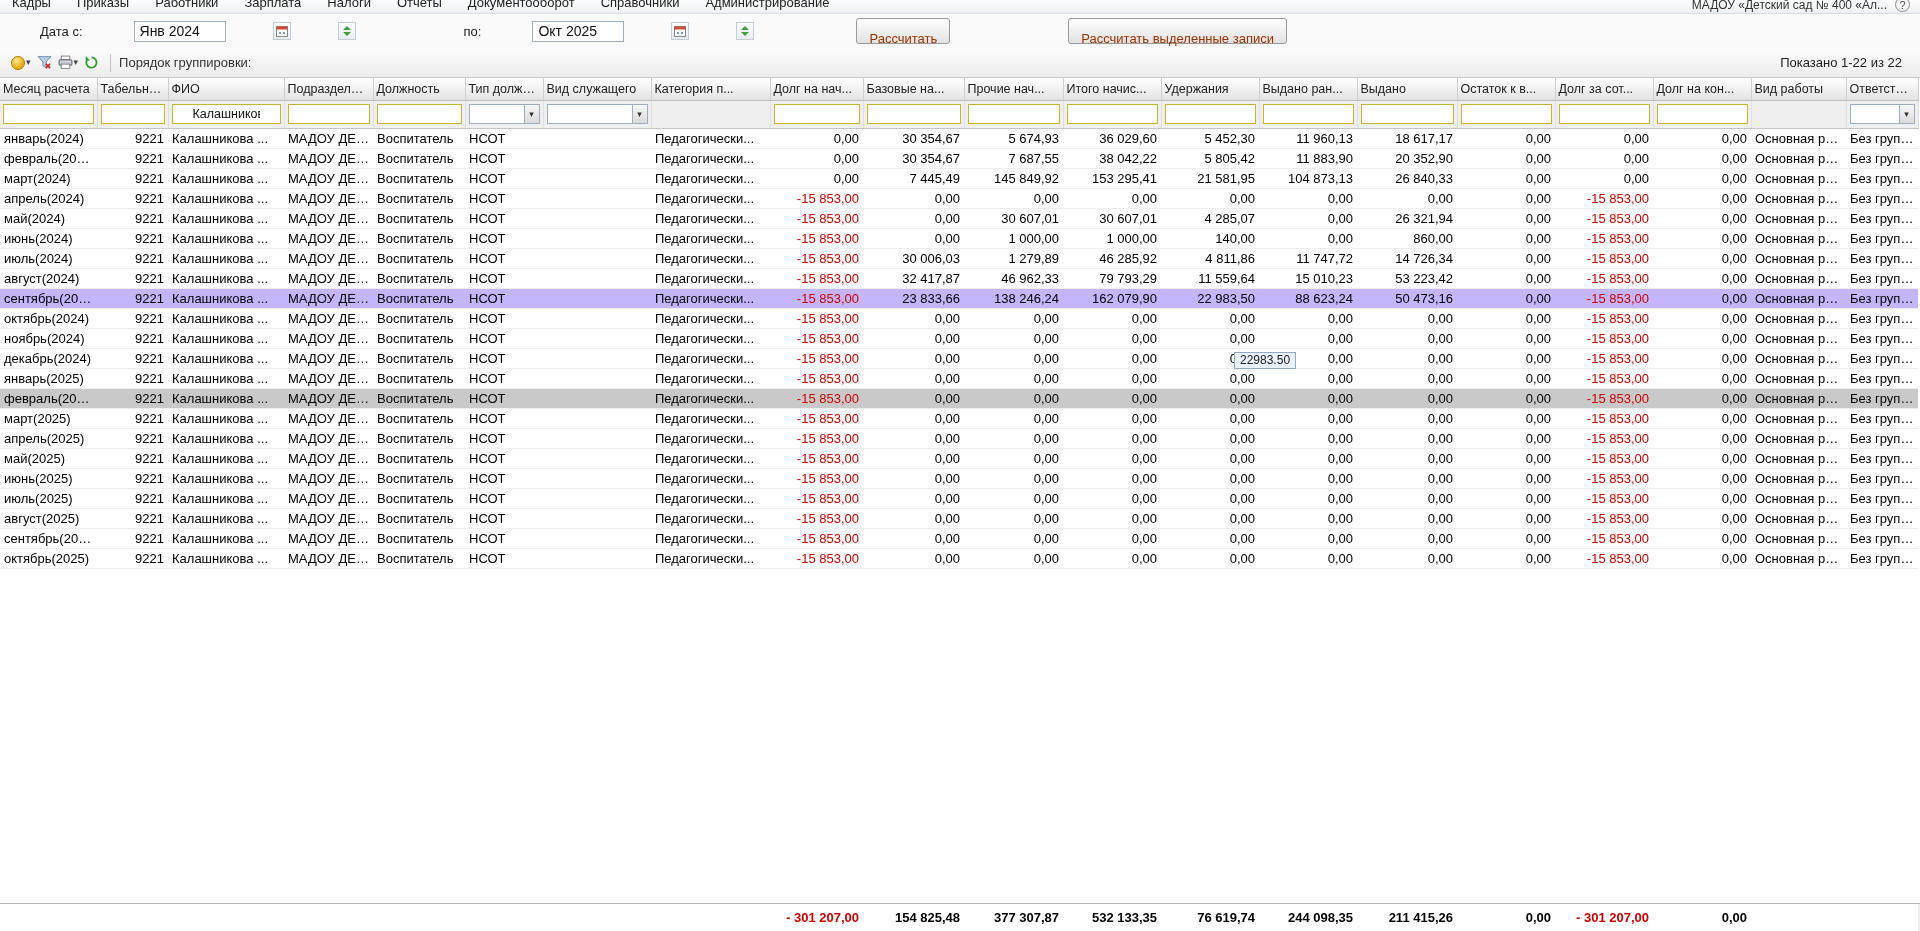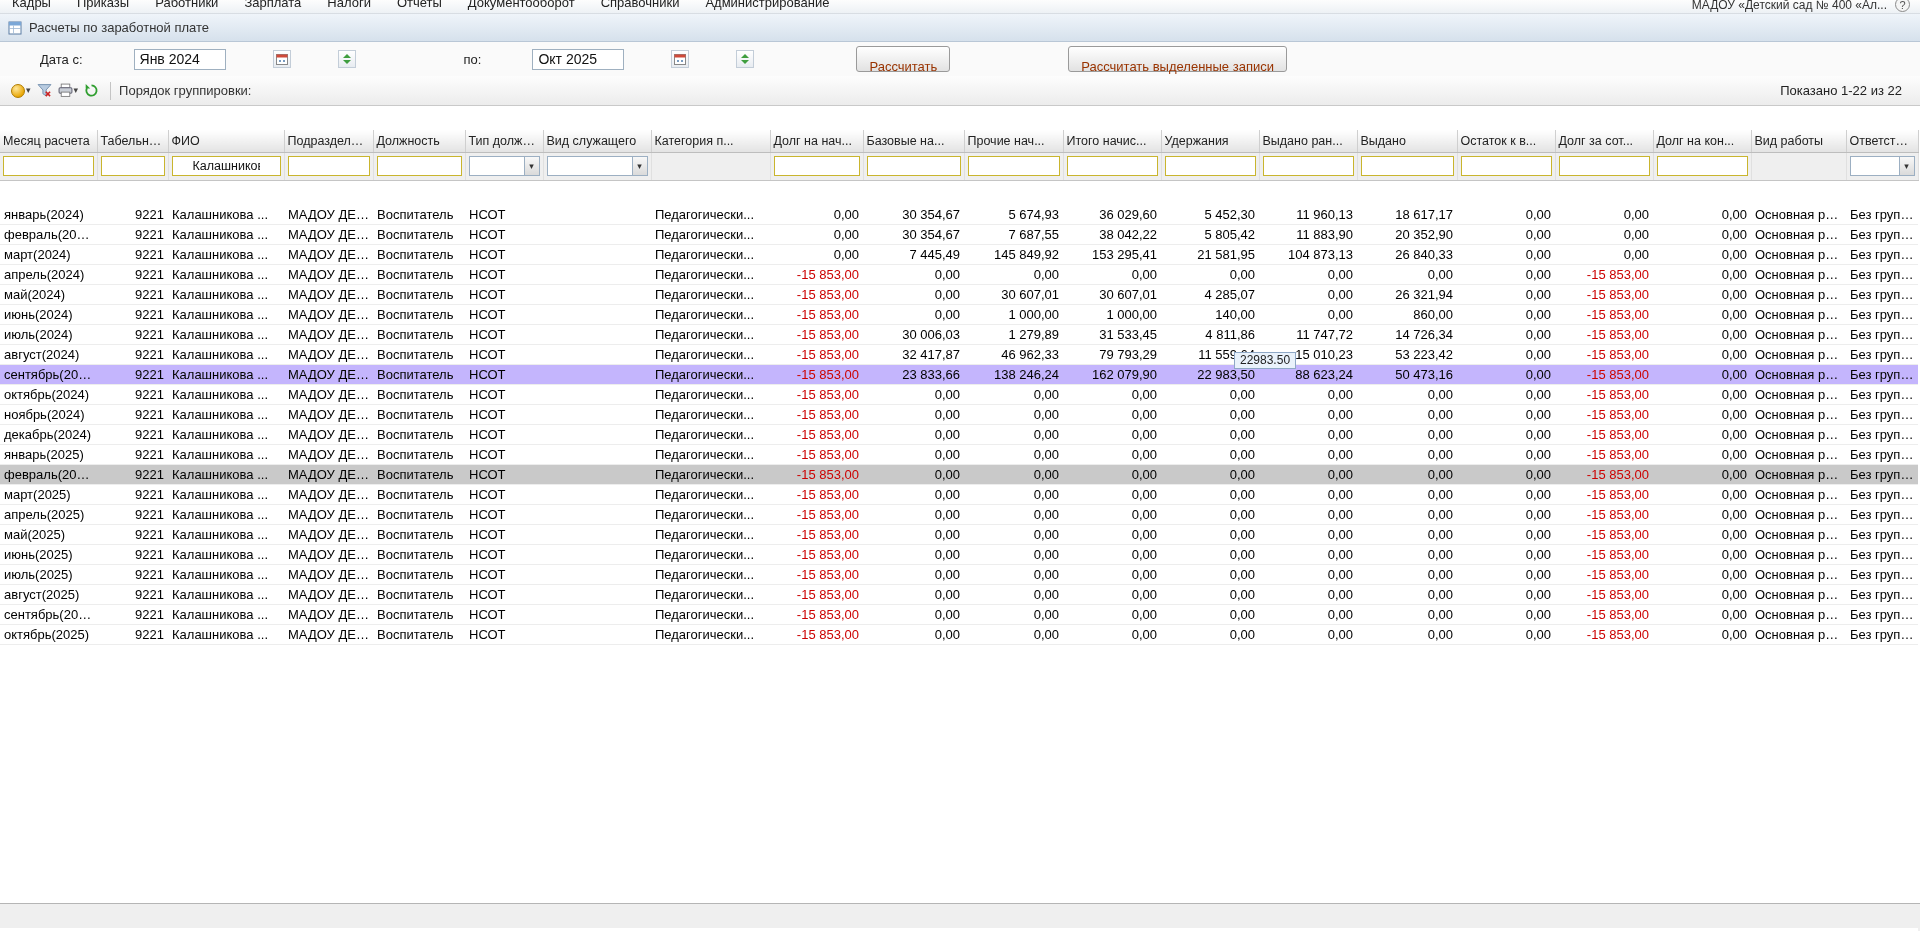--- a/index.html
+++ b/index.html
@@ -28,21 +28,21 @@
   
   .toolbar { height: 30px; flex: 0 0 30px; background: linear-gradient(#fdfdfd, #ececec); border-bottom: 1px solid #c9c9c9; display: flex; align-items: center; padding: 0 8px; font-size: 13px; color: #333; }
   .tool-btn { display: inline-flex; align-items: center; gap: 1px; padding: 2px 3px; cursor: pointer; }
   .dd-arrow { font-size: 9px; color: #444; line-height: 9px; }
   .settings-glyph { width: 14px; height: 14px; border-radius: 50%; background: radial-gradient(circle at 35% 30%, #ffe79a, #e8a400 75%); border: 1px solid #b07c00; display: inline-block; }
   .tool-sep { width: 1px; height: 18px; background: #c4c4c4; margin: 0 8px; }
   .toolbar-right { margin-left: auto; padding-right: 10px; font-size: 13px; color: #222; }
 
   
   .grid { flex: 0 0 auto; }
-  table.grid-t { border-collapse: collapse; table-layout: fixed; width: 1918px; margin-top: 24px; }
+  table.grid-t { border-collapse: collapse; table-layout: fixed; width: 1918px; }
   thead th { height: 22px; background: linear-gradient(#ffffff, #e3e3e3); border-right: 1px solid #cfcfcf; border-bottom: 1px solid #bdbdbd; font-size: 12.5px; font-weight: normal; color: #222; text-align: left; padding: 0 3px; overflow: hidden; white-space: nowrap; text-overflow: ellipsis; cursor: default; }
   .filter-row td { height: 28px; background: #efefef; border-right: 1px solid #e0e0e0; border-bottom: 1px solid #c5c5c5; padding: 3px 3px; }
   input.flt { width: 100%; height: 20px; border: 1px solid #c9b52e; background: #fff; font-family: "Liberation Sans", sans-serif; font-size: 12.5px; padding: 0 20px; color: #111; }
   .combo { height: 20px; background: #fff; border: 1px solid #9cafc2; display: flex; align-items: stretch; cursor: pointer; }
   .combo-text { flex: 1; font-size: 12px; padding: 1px 3px; }
   .combo-btn { width: 15px; background: linear-gradient(#f8f8f8, #dadada); border-left: 1px solid #9cafc2; font-size: 9px; color: #333; display: flex; align-items: center; justify-content: center; }
 
   tbody td { height: 20px; font-size: 13px; color: #000; padding: 0 4px; border-bottom: 1px solid #ededed; white-space: nowrap; overflow: hidden; text-overflow: ellipsis; background: #fff; }
   td.num { text-align: right; }
   td.neg { color: #cc0000; }
@@ -75,30 +75,20 @@
         <span class="menu-item">Документооборот</span>
         <span class="menu-item">Справочники</span>
         <span class="menu-item">Администрирование</span>
       </div>
     <div class="menubar-right">
       <span class="org-name">МАДОУ «Детский сад № 400 «Ал...</span>
       <span class="help-icon">?</span>
     </div>
   </div>
 
-  <div class="titlebar">
-    <span style="display:inline-flex;">
-      <svg width="14" height="14" viewBox="0 0 14 14">
-          <rect x="1" y="1" width="12" height="12" fill="#ffffff" stroke="#5b7da3"></rect>
-          <rect x="1" y="1" width="12" height="3.5" fill="#7ba7d7"></rect>
-          <path d="M1 7.5h12M5.5 4.5v8" stroke="#9db8d4" stroke-width="0.8" fill="none"></path>
-        </svg>
-    </span>
-    <span>Расчеты по заработной плате</span>
-  </div>
 
   <div class="date-row">
     <span class="lbl">Дата с:</span>
     <input class="date-input" value="Янв 2024" style="">
     <span class="mini-btn">
       <svg width="12" height="12" viewBox="0 0 12 12">
           <rect x="0.5" y="1.5" width="11" height="10" fill="#fff" stroke="#888"></rect>
           <rect x="0.5" y="1.5" width="11" height="3" fill="#d04a3a"></rect>
           <path d="M3 7h2v2H3zM7 7h2v2H7z" fill="#7a9cc0"></path>
         </svg>
@@ -408,21 +398,21 @@
             <td class="num">9221</td>
             <td>Калашникова ...</td>
             <td>МАДОУ ДЕТСК...</td>
             <td>Воспитатель</td>
             <td>НСОТ</td>
             <td></td>
             <td>Педагогически...</td>
             <td class="num neg">-15 853,00</td>
             <td class="num">30 006,03</td>
             <td class="num">1 279,89</td>
-            <td class="num">31 533,45</td>
+            <td class="num">46 285,92</td>
             <td class="num">4 811,86</td>
             <td class="num">11 747,72</td>
             <td class="num">14 726,34</td>
             <td class="num">0,00</td>
             <td class="num neg">-15 853,00</td>
             <td class="num">0,00</td>
             <td>Основная раб...</td>
             <td>Без группы</td>
           </tr>
           <tr>

